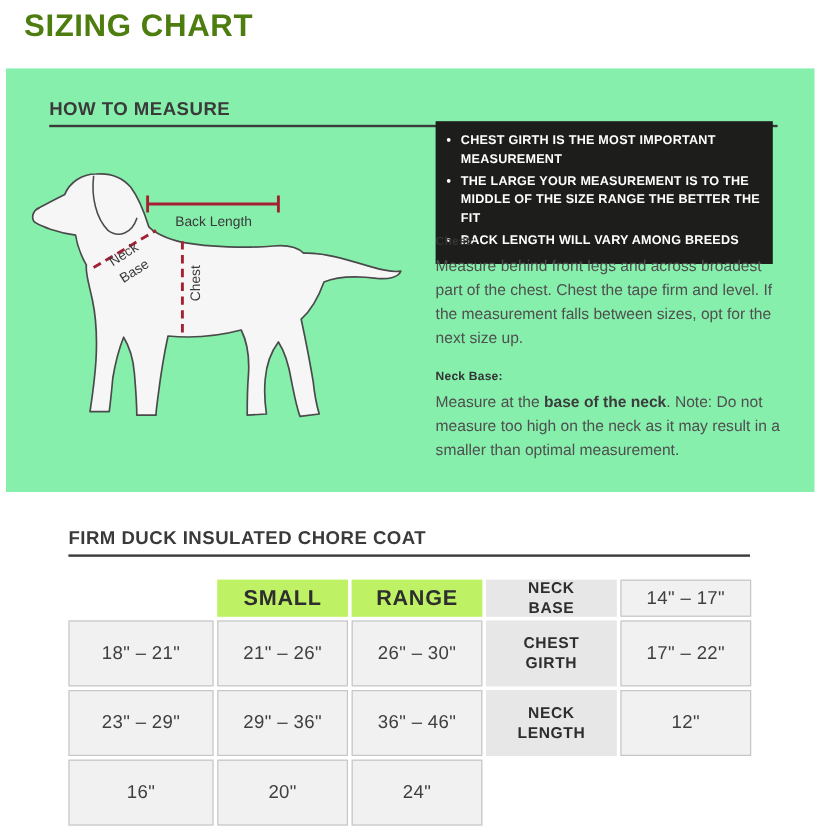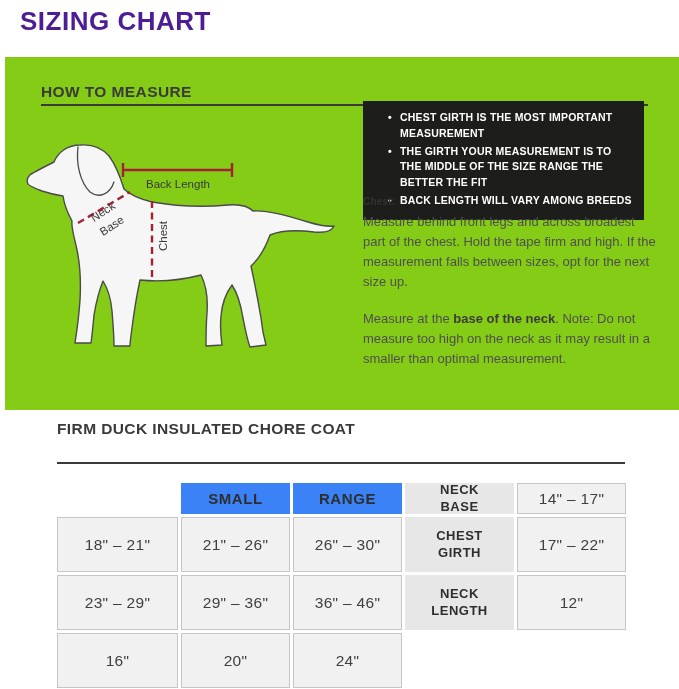--- a/index.html
+++ b/index.html
@@ -2,72 +2,72 @@
 <html><head>
 <meta charset="utf-8">
 <style>
   * { margin:0; padding:0; box-sizing:border-box; }
   html,body { background:#ffffff; }
   body { font-family:"Liberation Sans", sans-serif; }
   .page { position:relative; width:679px; height:689px; background:#fff; overflow:hidden; }
 
   .page-title {
     position:absolute; left:20px; top:6px;
-    font-size:26px; font-weight:bold; color:#4c1d95; letter-spacing:0.5px;text-align:center;
+    font-size:26px; font-weight:bold; color:#4d7c0f; letter-spacing:0.5px;text-align:center;
   }
 
   
   .panel {
     position:absolute; left:5px; top:57px; width:674px; height:353px;
-    background:#84cc16;
+    background:#86efac;
     text-decoration:underline;
   }
   .panel-heading {
     position:absolute; left:36px; top:26px;
     font-size:15.5px; font-weight:bold; color:#3a3a3a; letter-spacing:0.4px;
   }
   .panel-rule { position:absolute; left:36px; top:47px; width:607px; height:2px; background:#3a3a3a; }
 
   .tips-box {
     position:absolute; left:358px; top:44px; width:281px; min-height:80px;
-    background:#1d1d1b; padding:9px 10px 9px 24px;
+    background:#1d1d1b; padding:9px 10px 9px 8px;
   }
   .tips-box ul { list-style:none; }
   .tips-box li {
     position:relative; padding-left:13px; margin-bottom:2px;
     font-size:10.5px; font-weight:bold; color:#ffffff; line-height:1.5; letter-spacing:0.2px;
   }
   .tips-box li::before { content:"\2022"; position:absolute; left:1px; top:0; }
 
   .measure-text { position:absolute; left:358px; top:139px; width:294px; }
   .measure-text h3 { font-size:10px; font-weight:bold; color:#333333; letter-spacing:0.2px; }
   .measure-text p  { font-size:13px; color:#4f4f4f; line-height:1.55; margin:5px 0 16px; }
   .measure-text p b { color:#3c3c3c; }
 
   .dog-svg { position:absolute; left:15px; top:75px; }
   .dog-svg text { font-family:"Liberation Sans", sans-serif; }
 
   
   .table-heading {
-    position:absolute; left:57px; top:420px;
+    position:absolute; left:57px; top:440px;
     font-size:15.5px; font-weight:bold; color:#3a3a3a; letter-spacing:0.4px;
   }
   .table-rule { position:absolute; left:57px; top:462px; width:568px; height:2px; background:#3a3a3a; }
 
   .size-table {
     position:absolute; left:57px; top:483px;
     display:grid;
     grid-template-columns:121px 109px 109px 109px 109px;
     grid-template-rows:31px 55px 55px 55px;
     gap:3px;
   }
   .size-table .corner { background:transparent; }
   .size-table .th {
-    background:#3b82f6; display:flex; align-items:center; justify-content:center;
-    font-size:15px; font-weight:bold; color:#2e2e2e; letter-spacing:0.6px;
+    background:#bef264; display:flex; align-items:center; justify-content:center;
+    font-size:18px; font-weight:bold; color:#2e2e2e; letter-spacing:0.6px;
   }
   .size-table .rowlabel {
     background:#e7e7e7; display:flex; align-items:center; justify-content:center;
     font-size:13px; font-weight:bold; color:#2e2e2e; letter-spacing:0.5px;
     text-align:center; white-space:pre-line; line-height:1.3;
   }
   .size-table .cell {
     background:#f1f1f1; border:1px solid #c6c6c6;
     display:flex; align-items:center; justify-content:center;
     font-size:15.5px; color:#3f3f3f; letter-spacing:0.3px;
@@ -80,28 +80,29 @@
 
   <h1 class="page-title">SIZING CHART</h1>
 
   <div class="panel">
     <div class="panel-heading">HOW TO MEASURE</div>
     <div class="panel-rule"></div>
 
     <div class="tips-box">
       <ul>
         <li>CHEST GIRTH IS THE MOST IMPORTANT MEASUREMENT</li>
-        <li>THE GIRTH YOUR MEASUREMENT IS TO THE MIDDLE OF THE SIZE RANGE THE BETTER THE FIT</li>
+        <li>THE LARGE YOUR MEASUREMENT IS TO THE MIDDLE OF THE SIZE RANGE THE BETTER THE FIT</li>
         <li>BACK LENGTH WILL VARY AMONG BREEDS</li>
       </ul>
     </div>
 
     <div class="measure-text">
       <h3>Chest:</h3>
-      <p>Measure behind front legs and across broadest part of the chest. Hold the tape firm and high. If the measurement falls between sizes, opt for the next size up.</p>
+      <p>Measure behind front legs and across broadest part of the chest. Chest the tape firm and level. If the measurement falls between sizes, opt for the next size up.</p>
+      <h3>Neck Base:</h3>
       <p><span>Measure at the </span><b>base of the neck</b><span>. Note: Do not measure too high on the neck as it may result in a smaller than optimal measurement.</span></p>
     </div>
 
     <svg class="dog-svg" width="340" height="290" viewBox="0 0 340 290">
 
       <path fill="#f6f6f6" stroke="#4a4a4a" stroke-width="1.4" stroke-linejoin="round" d="M 8,52
            C 6,48 8,43 13,41
            C 20,37 28,33 34,30
            C 38,20 48,13 60,13
            C 72,12 82,16 89,24

